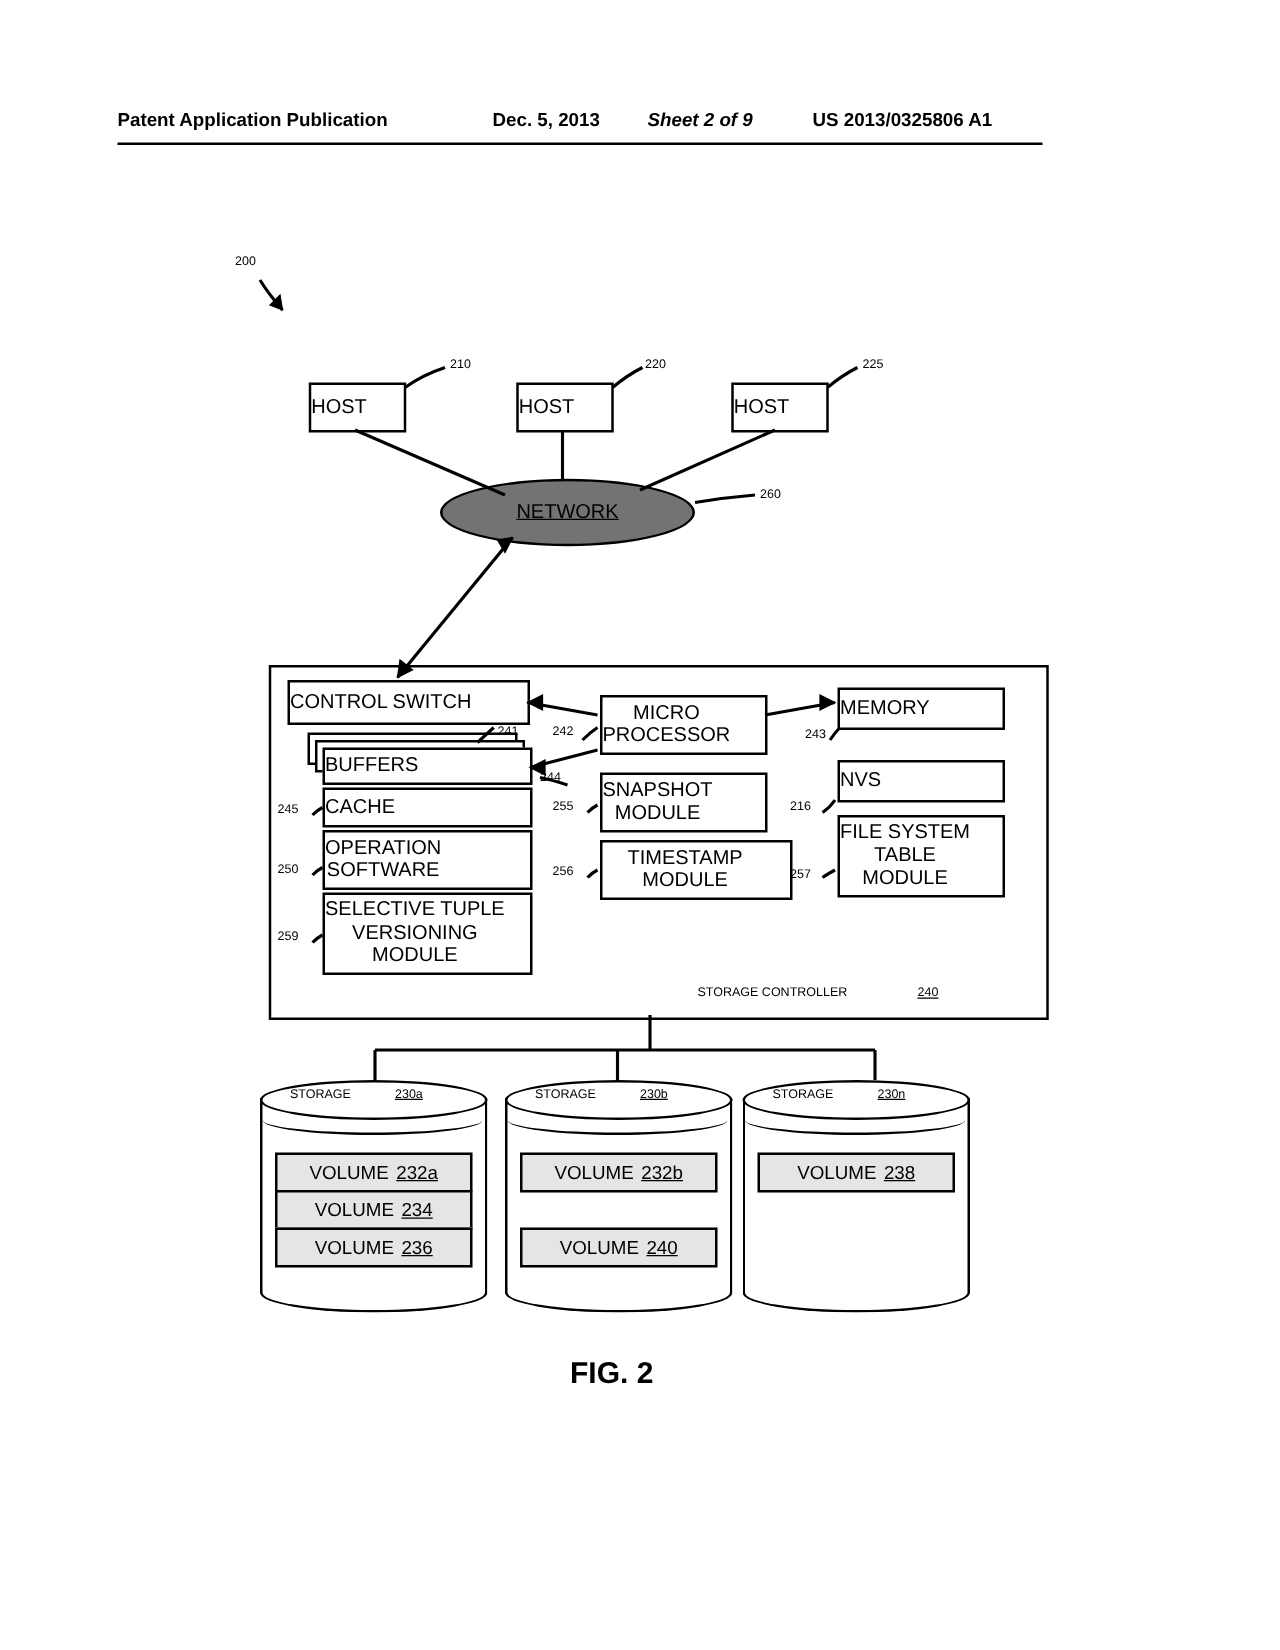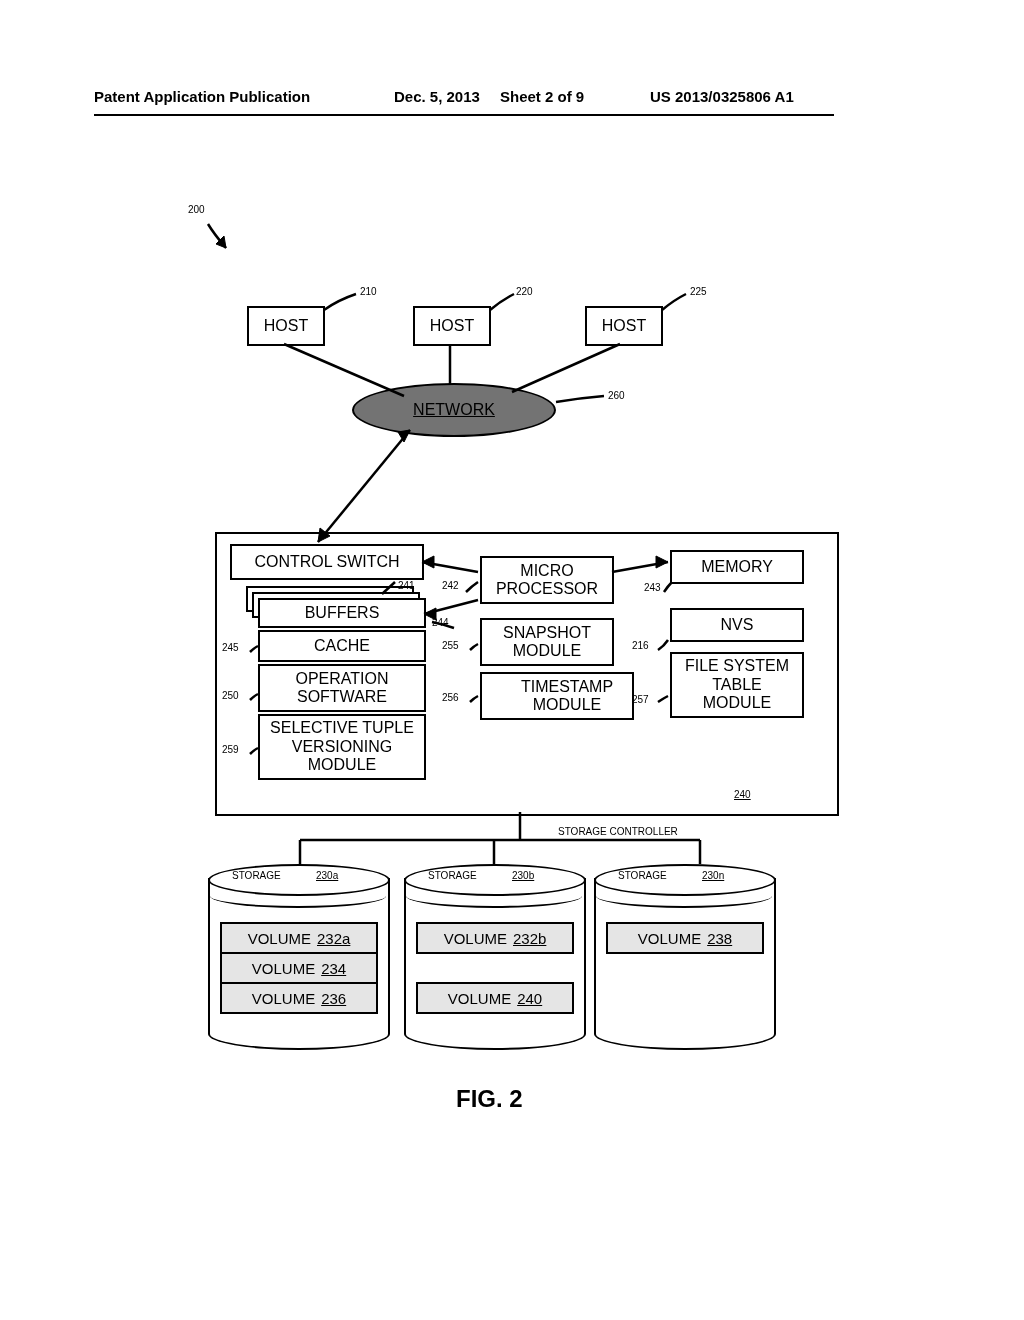--- a/index.html
+++ b/index.html
@@ -17,21 +17,21 @@
   .header {
     position: absolute;
     top: 88px;
     left: 0;
     right: 0;
     font-size: 15px;
     font-weight: 600;
   }
   .header .pub { position: absolute; left: 94px; }
   .header .date { position: absolute; left: 394px; }
-  .header .sheet { position: absolute; left: 500px; }
+  .header .sheet { position: absolute; left: 518px; font-style: italic; }
   .header .pubnum { position: absolute; left: 650px; }
   .header-rule {
     position: absolute;
     top: 114px;
     left: 94px;
     width: 740px;
     border-top: 2px solid #000;
   }
 
   .canvas {
@@ -40,21 +40,20 @@
     top: 0;
     width: 1024px;
     height: 1320px;
   }
   .box {
     position: absolute;
     border: 2.5px solid #000;
     background: #fff;
     display: flex;
     align-items: center;
-    justify-content: center;
     font-size: 16px;
     text-align: center;
     line-height: 1.15;
   }
   .label {
     position: absolute;
     font-size: 10px;
     background: transparent;
   }
   .underline { text-decoration: underline; }
@@ -143,21 +142,21 @@
     <span class="label" style="left:360px; top:286px;">210</span>
     <span class="label" style="left:516px; top:286px;">220</span>
     <span class="label" style="left:690px; top:286px;">225</span>
 
     <div class="ellipse" style="left:352px; top:383px; width:200px; height:50px;">
       <span>NETWORK</span>
     </div>
     <span class="label" style="left:608px; top:390px;">260</span>
 
     <div class="box" style="left:215px; top:532px; width:620px; height:280px; justify-content:flex-start; align-items:flex-start;"></div>
-    <span class="label" style="left:558px; top:789px;margin-top:37px;">STORAGE CONTROLLER</span>
+    <span class="label" style="left:558px; top:789px;">STORAGE CONTROLLER</span>
     <span class="label underline" style="left:734px; top:789px;">240</span>
 
     <div class="box" style="left:230px; top:544px; width:190px; height:32px;">
         <span>CONTROL SWITCH</span>
       </div>
 
     <div class="box" style="left:246px; top:586px; width:164px; height:22px;"></div>
     <div class="box" style="left:252px; top:592px; width:164px; height:22px;"></div>
     <div class="box" style="left:258px; top:598px; width:164px; height:26px;">
         <span>BUFFERS</span>

